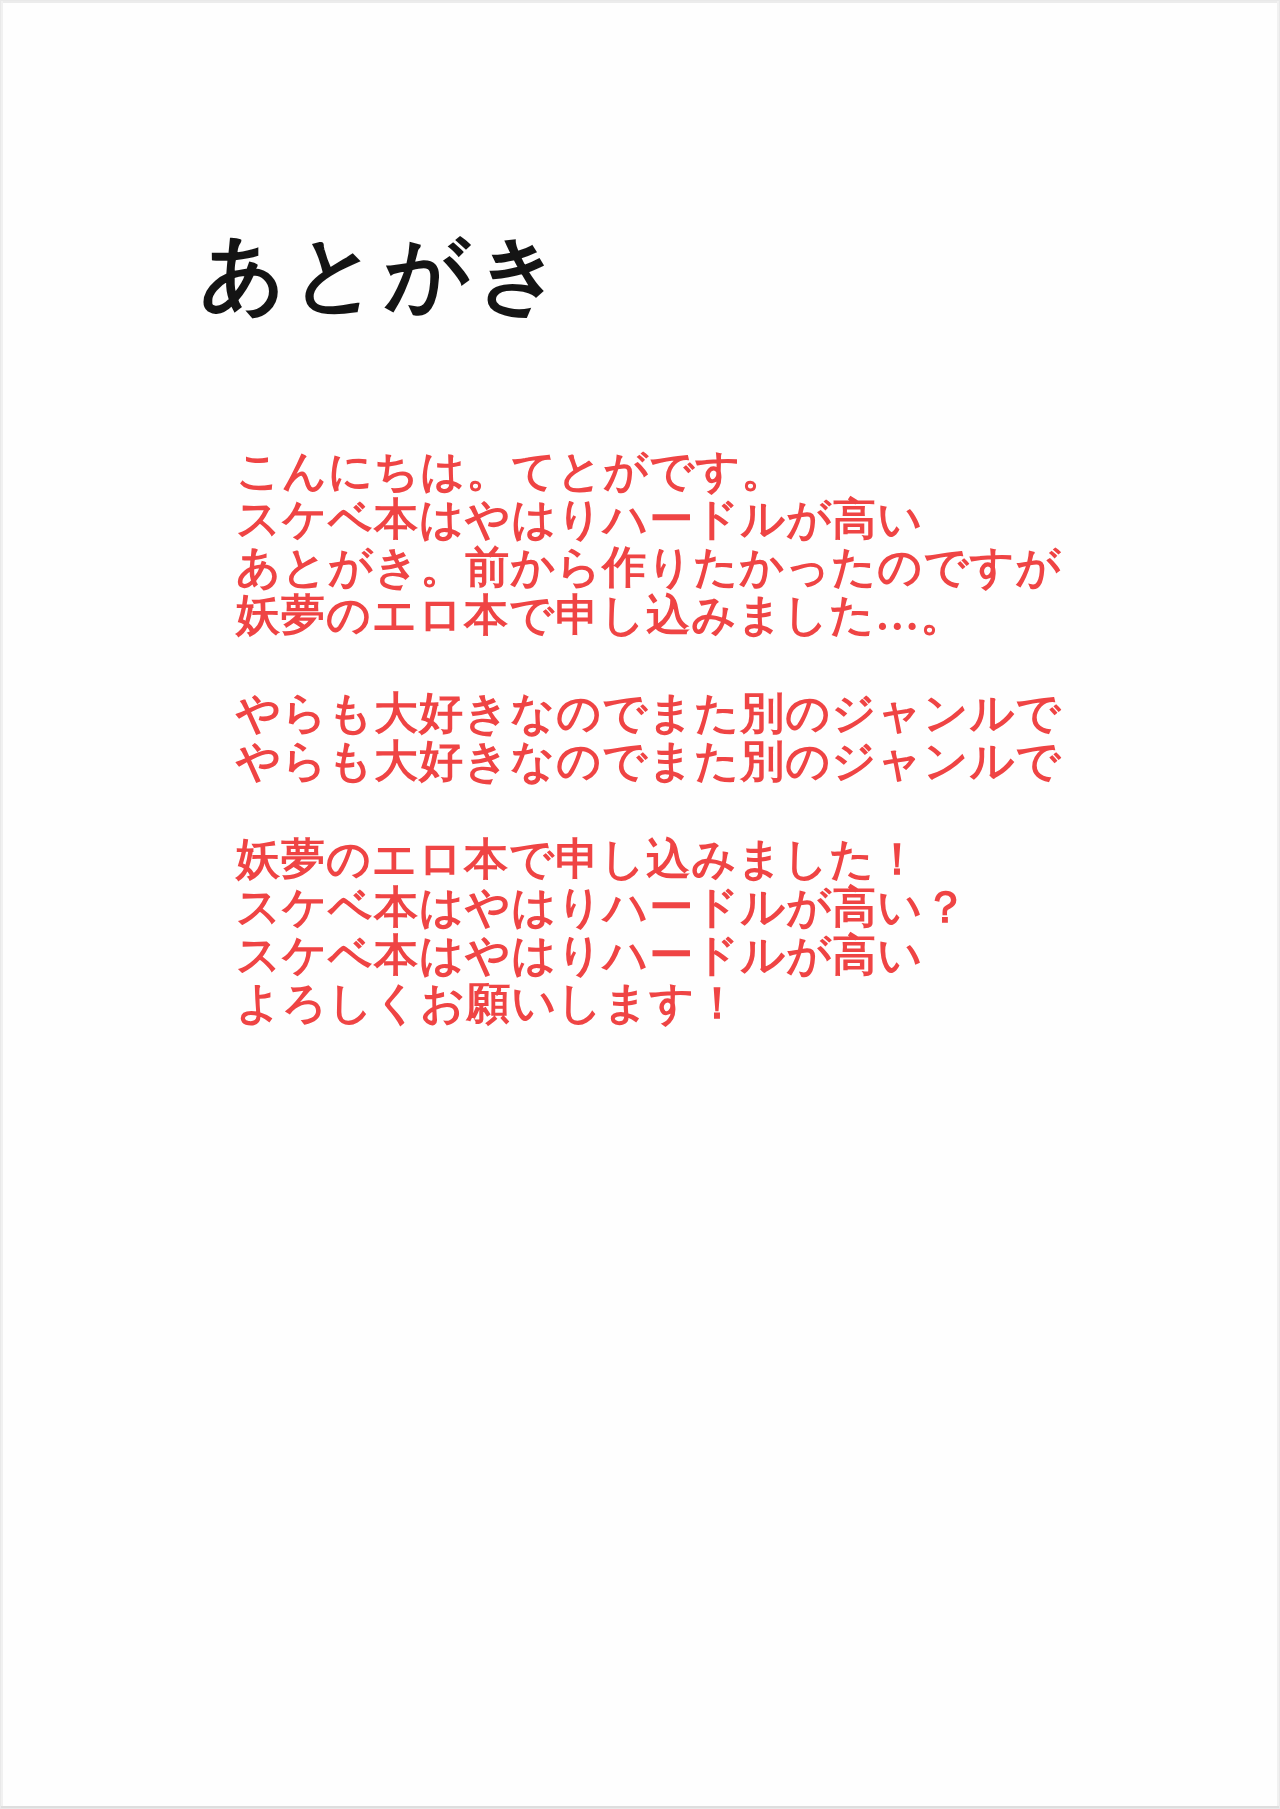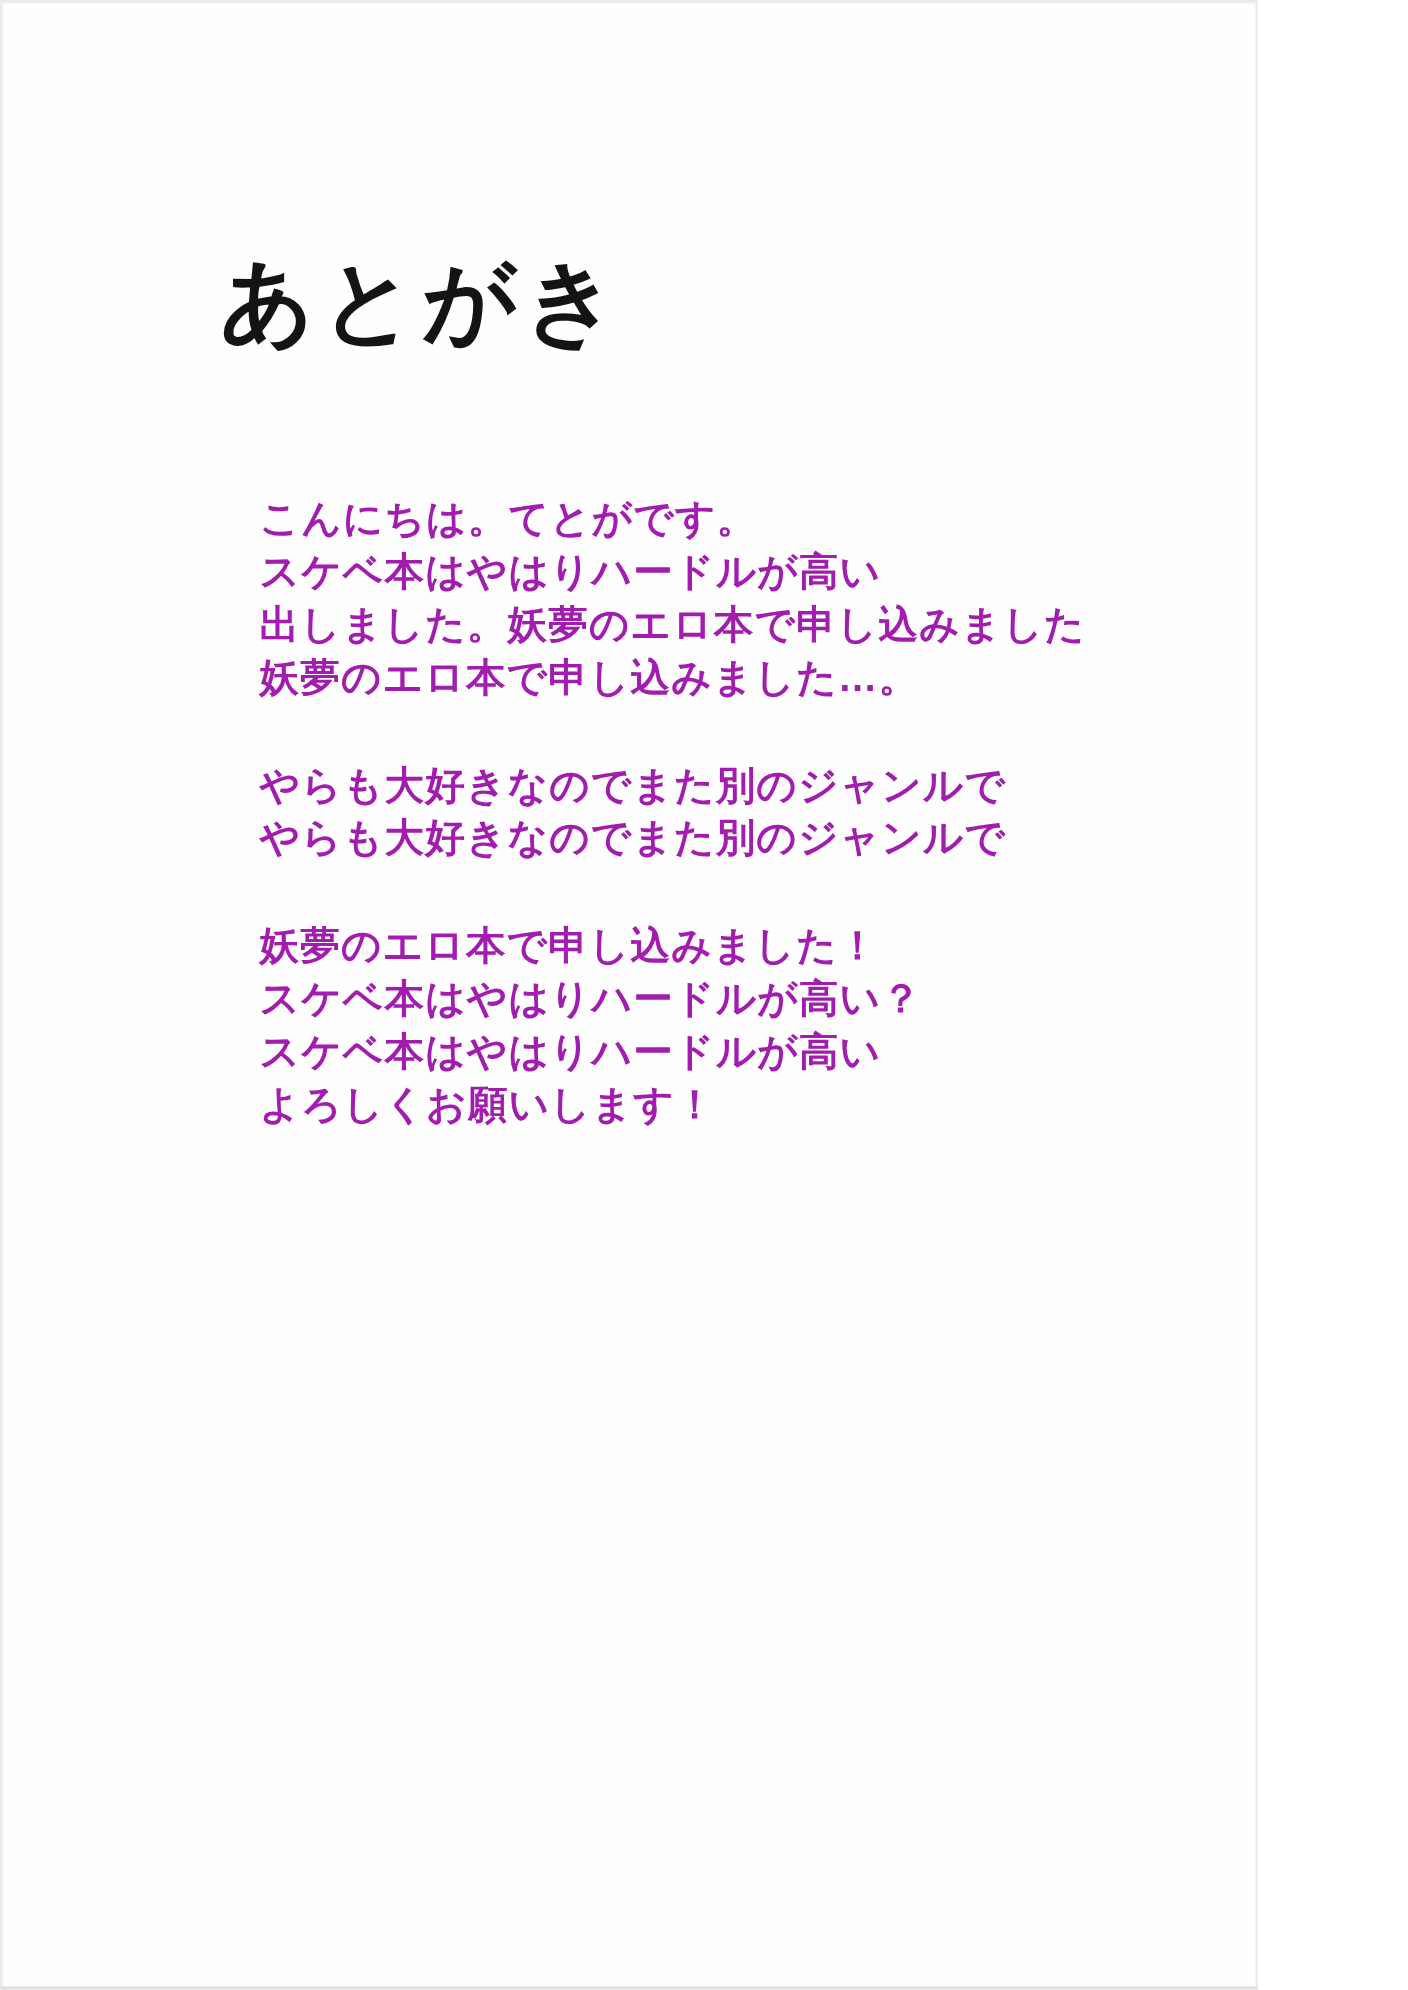--- a/index.html
+++ b/index.html
@@ -4,25 +4,25 @@
 <style>
   * { margin: 0; padding: 0; box-sizing: border-box; }
 
   html, body {
     width: 1280px;
     background: #ffffff;
   }
 
   .page {
     position: relative;
-    width: 1144px;
+    width: 1280px;
     height: 1809px;
     background: #fefefe;
     overflow: hidden;
-    font-family: Liberation Sans, sans-serif;
+    font-family: Liberation Serif, serif;
     color: #161616;
     
     box-shadow:
       inset 0 0 0 1px #e9e9e9,
       inset 0 -3px 0 0 #dedede,
       inset 3px 0 0 0 #f1f1f1,
       inset -3px 0 0 0 #f1f1f1,
       inset 0 3px 0 0 #ececec;
   }
 
@@ -34,23 +34,23 @@
     font-weight: bold;
     letter-spacing: 6px;
     line-height: 1;
     color: #141414;
   }
 
   .content {
     position: absolute;
     left: 236px;
     top: 448px;
-    font-size: 36px;
+    font-size: 44px;
     font-weight: bold;
-    color: #a21caf;
+    color: #ef4444;
   }
 
   .paragraph {
     margin-bottom: 50px;
   }
 
   .paragraph:last-child {
     margin-bottom: 0;
   }
 
@@ -65,21 +65,21 @@
 
 <div class="page">
 
   <h1 class="title">あとがき</h1>
 
   <div class="content">
 
     <div class="paragraph">
       <div class="text-line">こんにちは。てとがです。</div>
       <div class="text-line">スケベ本はやはりハードルが高い</div>
-      <div class="text-line">出しました。妖夢のエロ本で申し込みました</div>
+      <div class="text-line">あとがき。前から作りたかったのですが</div>
       <div class="text-line">妖夢のエロ本で申し込みました…。</div>
     </div>
 
     <div class="paragraph">
       <div class="text-line">やらも大好きなのでまた別のジャンルで</div>
       <div class="text-line">やらも大好きなのでまた別のジャンルで</div>
     </div>
 
     <div class="paragraph">
       <div class="text-line">妖夢のエロ本で申し込みました！</div>

